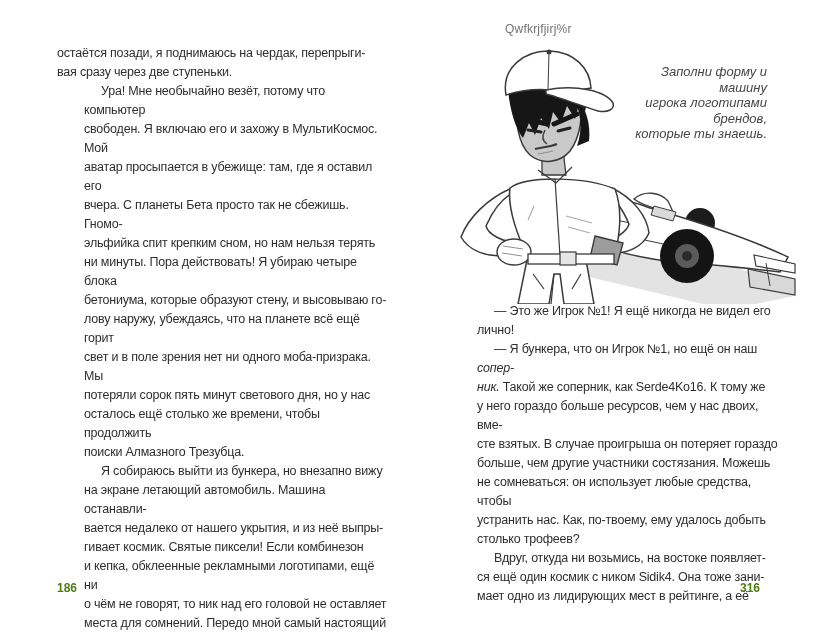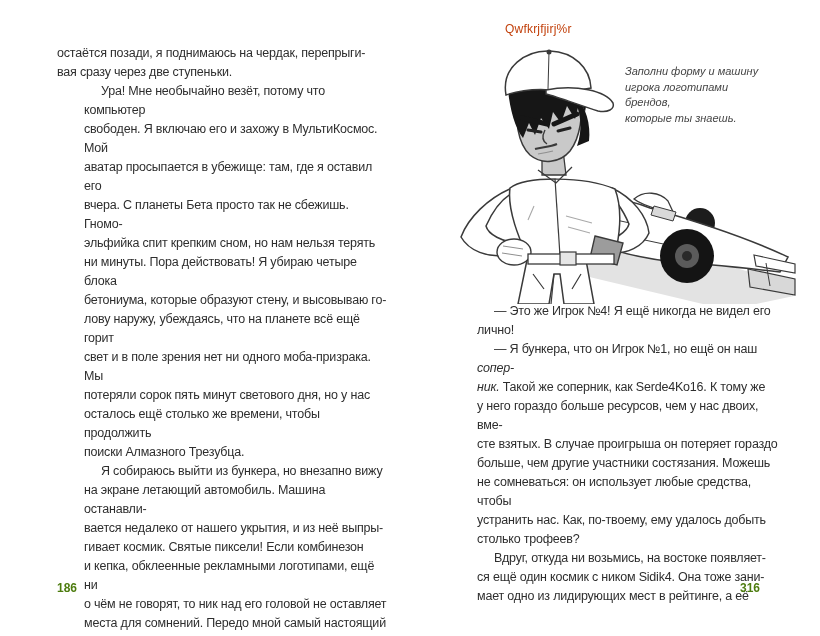--- a/index.html
+++ b/index.html
@@ -33,42 +33,43 @@
   }
   .para.indent { text-indent: 17px; margin-left: 27px; }
   .para .italic { font-style: italic; }
 
   .running-header {
     position: absolute;
     left: 95px;
     top: 22px;
     font-size: 12px;
     letter-spacing: 0.2px;
-    color: #c2410c;
+    color: #737373;
   }
 
   .illustration {
     position: absolute;
     left: 38px;
     top: 38px;
     width: 348px;
     height: 266px;
   }
   .illustration svg { display: block; }
 
   .caption {
     position: absolute;
-    left: 215px;
+    left: 207px;
     top: 64px;
     width: 150px;
-    font-size: 11px;
+    font-size: 13px;
     line-height: 15.5px;
     font-style: italic;
     color: #454545;
     white-space: pre-line;
+    text-align: right;
   }
 
   .folio {
     position: absolute;
     top: 581px;
     font-size: 12px;
     font-weight: bold;
     color: #4d7c0f;
   }
   .folio-left  { left: 57px; }
@@ -199,21 +200,21 @@
           <circle cx="101" cy="14" r="2.5" fill="#3a3a3a"></circle>
         </g>
       </svg>
     </div>
 
     <div class="caption">Заполни форму и машину
 игрока логотипами брендов,
 которые ты знаешь.</div>
 
     <div class="text-block">
-      <p class="para indent">— Это же Игрок №4! Я ещё никогда не видел его лично!</p>
+      <p class="para indent">— Это же Игрок №1! Я ещё никогда не видел его лично!</p>
       <p class="para indent"><span>— Я бункера, что он Игрок №1, но ещё он наш </span><span class="italic">сопер-
 ник.</span><span> Такой же соперник, как Serde4Ko16. К тому же
 у него гораздо больше ресурсов, чем у нас двоих, вме-
 сте взятых. В случае проигрыша он потеряет гораздо
 больше, чем другие участники состязания. Можешь
 не сомневаться: он использует любые средства, чтобы
 устранить нас. Как, по-твоему, ему удалось добыть
 столько трофеев?</span></p>
       <p class="para indent">Вдруг, откуда ни возьмись, на востоке появляет-
 ся ещё один космик с ником Sidik4. Она тоже зани-

